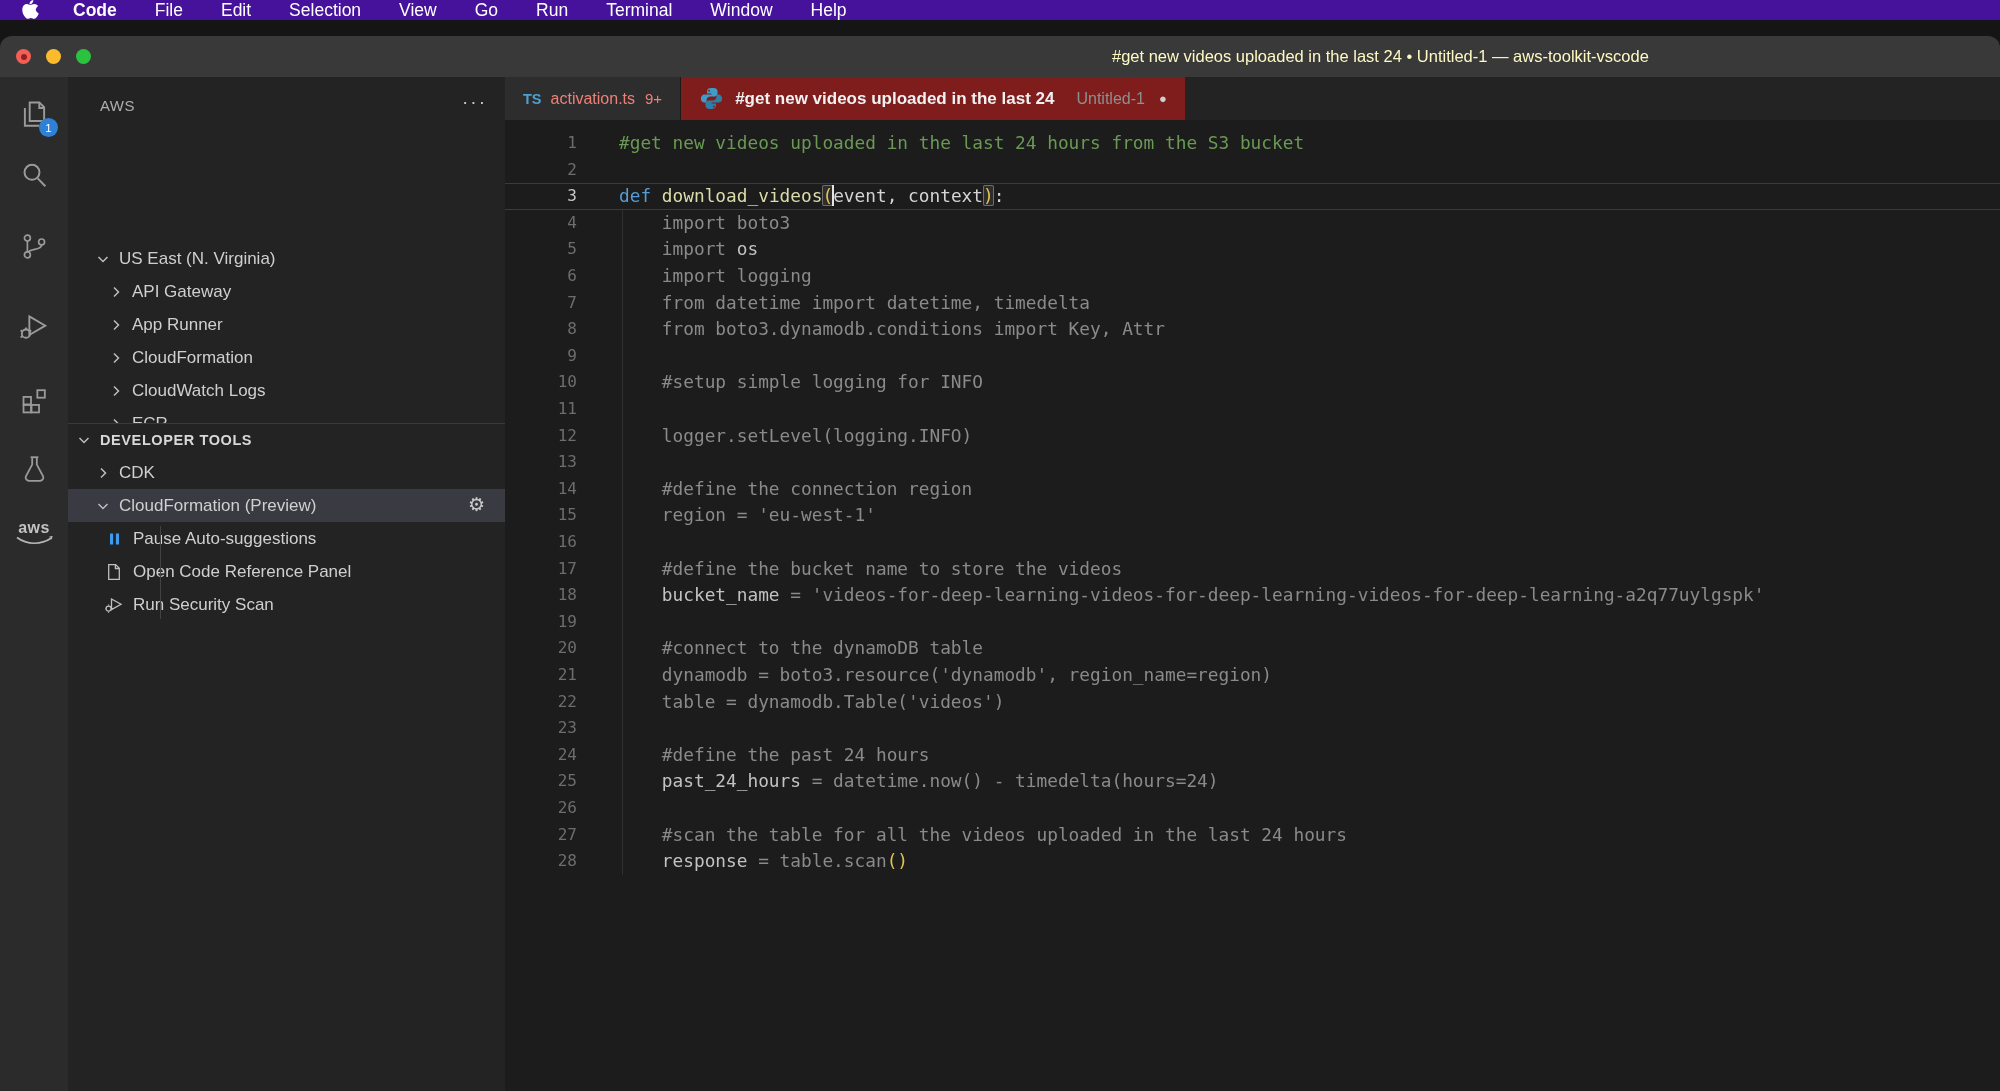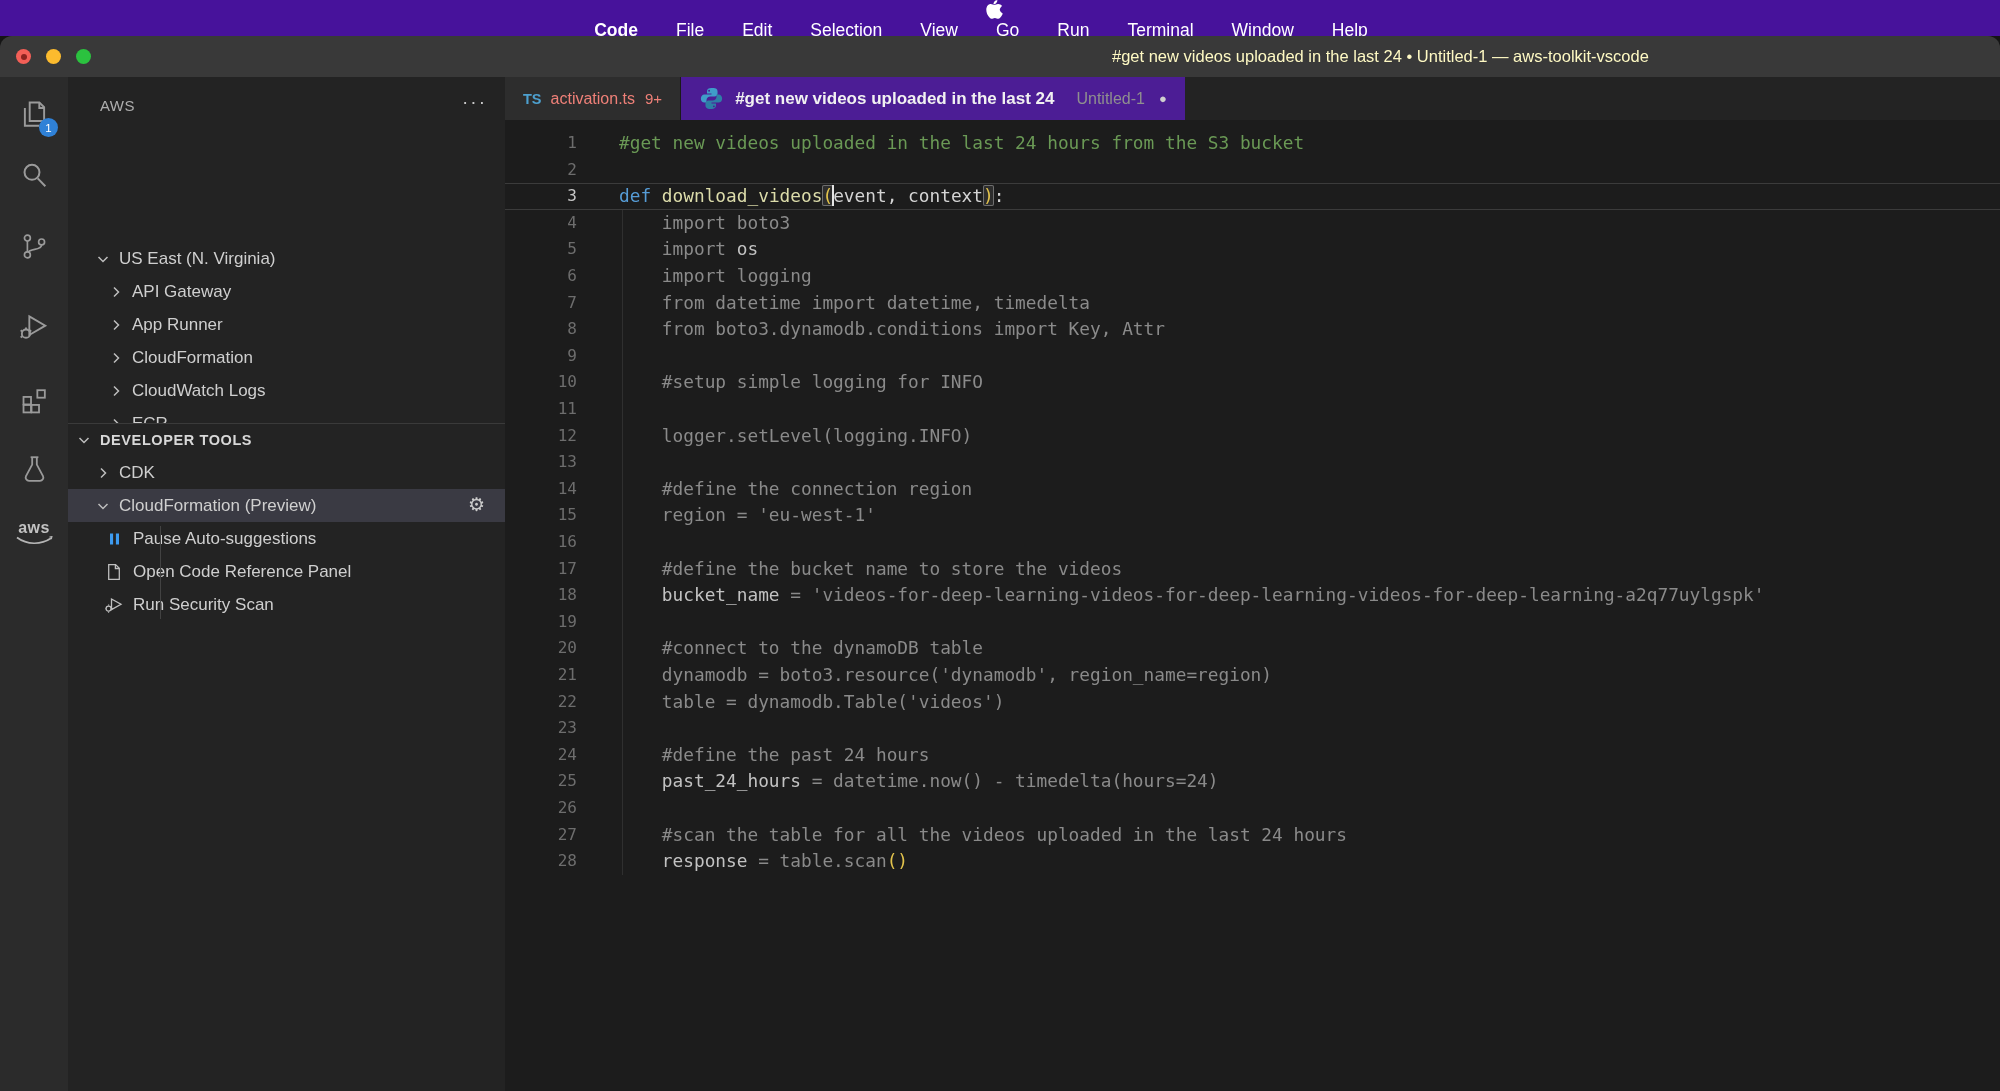--- a/index.html
+++ b/index.html
@@ -1,22 +1,22 @@
 <!DOCTYPE html>
 <html style="--c-menubar: #47129b; --c-badge: #2f81d7; --c-rowsel: #3a3a43; --c-error: #ef8078; --c-comment: #6a9955; --c-keyword: #569cd6; --c-function: #dcdcaa; --c-bracket: #e2c34c; --c-ghost: #8a8a8a; --c-pause: #3d9bf0;"><head>
 <meta charset="utf-8">
 <style>
   html,body{margin:0;padding:0;background:#151515;}
   *{box-sizing:border-box;}
   .canvas{position:relative;width:2000px;height:1091px;overflow:hidden;
           font-family:"Liberation Sans","DejaVu Sans",sans-serif;}
 
   
-  .menubar{position:absolute;top:0;left:0;right:0;height:36px;background:var(--c-menubar,#47129b);
-           display:flex;align-items:center;color:#fff;font-size:17.5px;flex-direction:column;}
+  .menubar{position:absolute;top:0;left:0;right:0;height:20px;background:var(--c-menubar,#47129b);
+           display:flex;align-items:center;color:#fff;font-size:17.5px;}
   .apple{margin:0 34px 0 22px;display:flex;align-items:center;}
   .menu-item{margin-right:38px;white-space:nowrap;}
   .menu-item.bold{font-weight:bold;}
 
   
   .window{position:absolute;top:36px;left:0;width:2000px;height:1055px;background:#1c1c1c;
           border-radius:12px 12px 0 0;overflow:hidden;}
   .titlebar{position:absolute;top:0;left:0;right:0;height:41px;background:#393939;}
   .lights{position:absolute;left:16px;top:13px;display:flex;gap:15px;}
   .light{width:15px;height:15px;border-radius:50%;position:relative;}
@@ -49,21 +49,21 @@
   .sb-row .itm-icon{display:inline-flex;width:20px;justify-content:center;margin-right:9px;}
   .sb-row .gear{position:absolute;right:20px;top:4px;font-size:19px;color:#cccccc;}
   .clipwrap{position:absolute;left:0;right:0;overflow:hidden;}
   .sb-guide{position:absolute;left:92px;width:1px;background:#424242;}
 
   
   .main{position:absolute;left:505px;top:0;right:0;bottom:0;}
   .tabbar{position:absolute;top:0;left:0;right:0;height:43px;background:#232323;display:flex;}
   .tab{display:flex;align-items:center;padding:0 18px;height:43px;white-space:nowrap;}
   .tab.inactive{background:#2d2d2d;border-right:1px solid #1a1a1a;}
-  .tab.active{background:#4c1d95;}
+  .tab.active{background:#7f1d1d;}
   .ts-glyph{color:#4da0cf;font-weight:bold;font-size:14.5px;margin-right:9px;}
   .tab .fname{font-size:16px;color:var(--c-error,#ef8078);}
   .tab .errbadge{font-size:15px;color:var(--c-error,#ef8078);margin-left:10px;}
   .tab .pyico{margin-right:11px;display:flex;}
   .tab .t2label{font-size:17px;font-weight:bold;color:#f1f1f1;}
   .tab .t2detail{font-size:16px;color:#8f8f8f;margin-left:22px;text-align:center;}
   .tab .dirty{color:#cfcfcf;font-size:13px;margin-left:14px;}
 
   .editor{position:absolute;top:43px;left:0;right:0;bottom:0;background:#1c1c1c;overflow:hidden;
           font-family:"DejaVu Sans Mono","Liberation Mono",monospace;}

